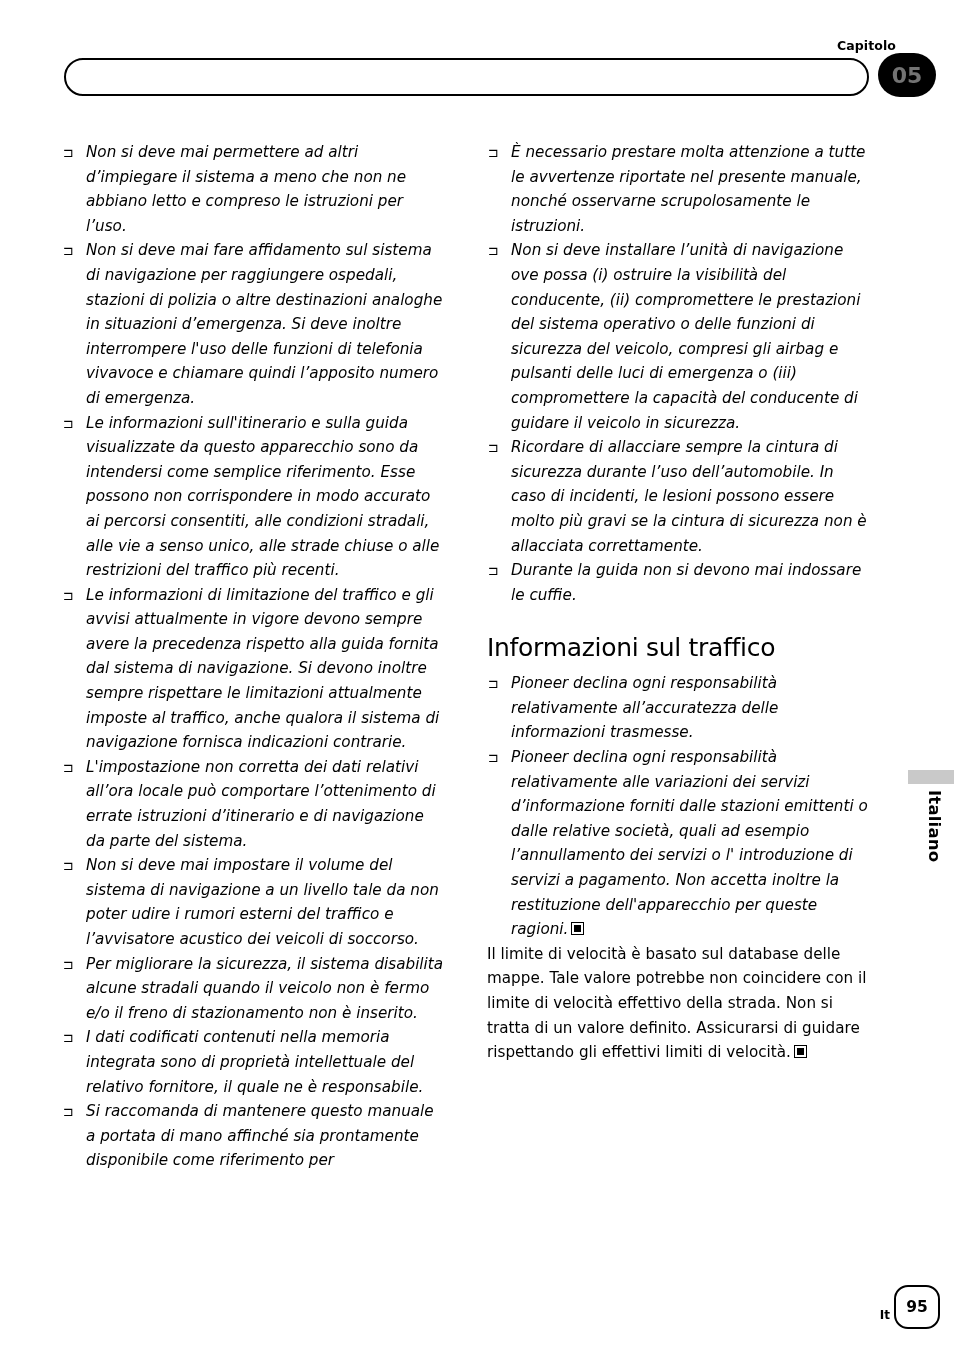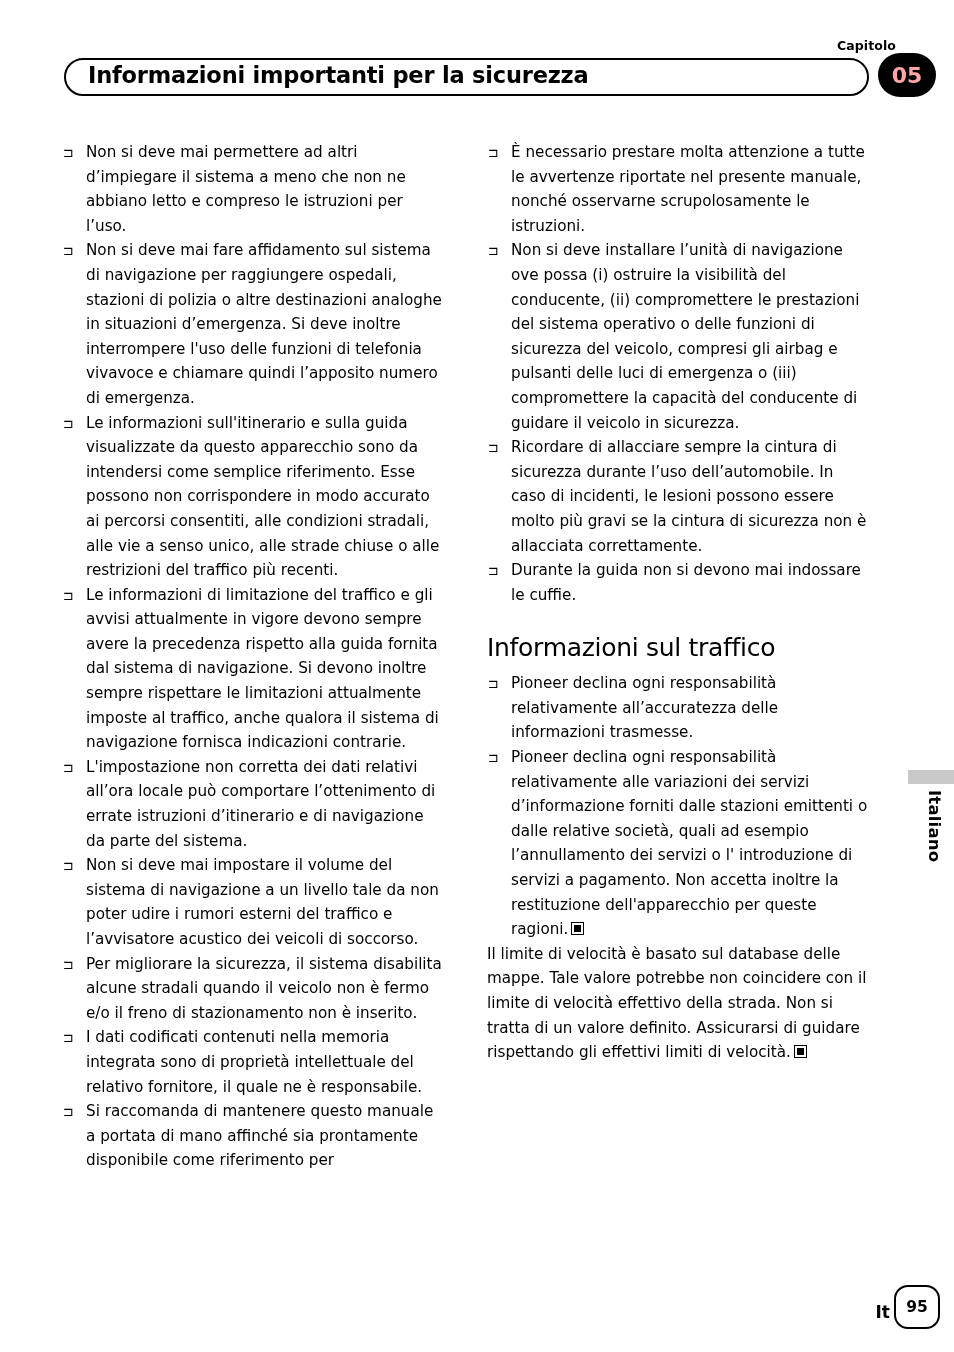--- a/index.html
+++ b/index.html
@@ -50,21 +50,21 @@
     letter-spacing: -0.2px;
   }
   .chapter-badge {
     position: absolute;
     left: 878px;
     top: 53px;
     width: 58px;
     height: 44px;
     background: #000;
     border-radius: 22px / 22px;
-    color: #fca5a5;
+    color: #737373;
     font-size: 22px;
     font-weight: bold;
     display: flex;
     align-items: center;
     justify-content: center;
   }
 
   
   .col {
     position: absolute;
@@ -83,20 +83,21 @@
   }
   .bullet-item .glyph {
     position: absolute;
     left: 1px;
     top: 1px;
     font-size: 13px;
     line-height: 24.6px;
   }
   .para {
     margin: 0 0 0 0;
+    font-style: italic;
   }
   .cont-para {
     padding-left: 24px;
   }
 
   h2.section {
     font-size: 25px;
     font-weight: normal;
     letter-spacing: -0.3px;
     margin: 26px 0 8px 0;
@@ -144,21 +145,21 @@
     font-weight: bold;
     writing-mode: vertical-rl;
     letter-spacing: 0.2px;
   }
 
   
   .footer-lang {
     position: absolute;
     right: 64px;
     bottom: 30px;
-    font-size: 17px;
+    font-size: 12px;
     font-weight: bold;
   }
   .footer-page {
     position: absolute;
     right: 14px;
     bottom: 23px;
     width: 46px;
     height: 44px;
     border: 2px solid #000;
     border-radius: 14px;
@@ -170,21 +171,20 @@
     font-weight: bold;
   }
 </style>
 </head>
 <body>
 
 <div class="page">
 
   <div class="chapter-label">Capitolo</div>
   <div class="header-bar"></div>
-  <div class="header-title">Informazioni importanti per la sicurezza</div>
   <div class="chapter-badge">05</div>
 
   <div class="col col-left">
     <div class="bullet-item">
       <span class="glyph">⊐</span>
       <p class="para">Non si deve mai permettere ad altri d’impiegare il sistema a meno che non ne abbiano letto e compreso le istruzioni per l’uso.</p>
     </div>
     <div class="bullet-item">
       <span class="glyph">⊐</span>
       <p class="para">Non si deve mai fare affidamento sul sistema di navigazione per raggiungere ospedali, stazioni di polizia o altre destinazioni analoghe in situazioni d’emergenza. Si deve inoltre interrompere l'uso delle funzioni di telefonia vivavoce e chiamare quindi l’apposito numero di emergenza.</p>

